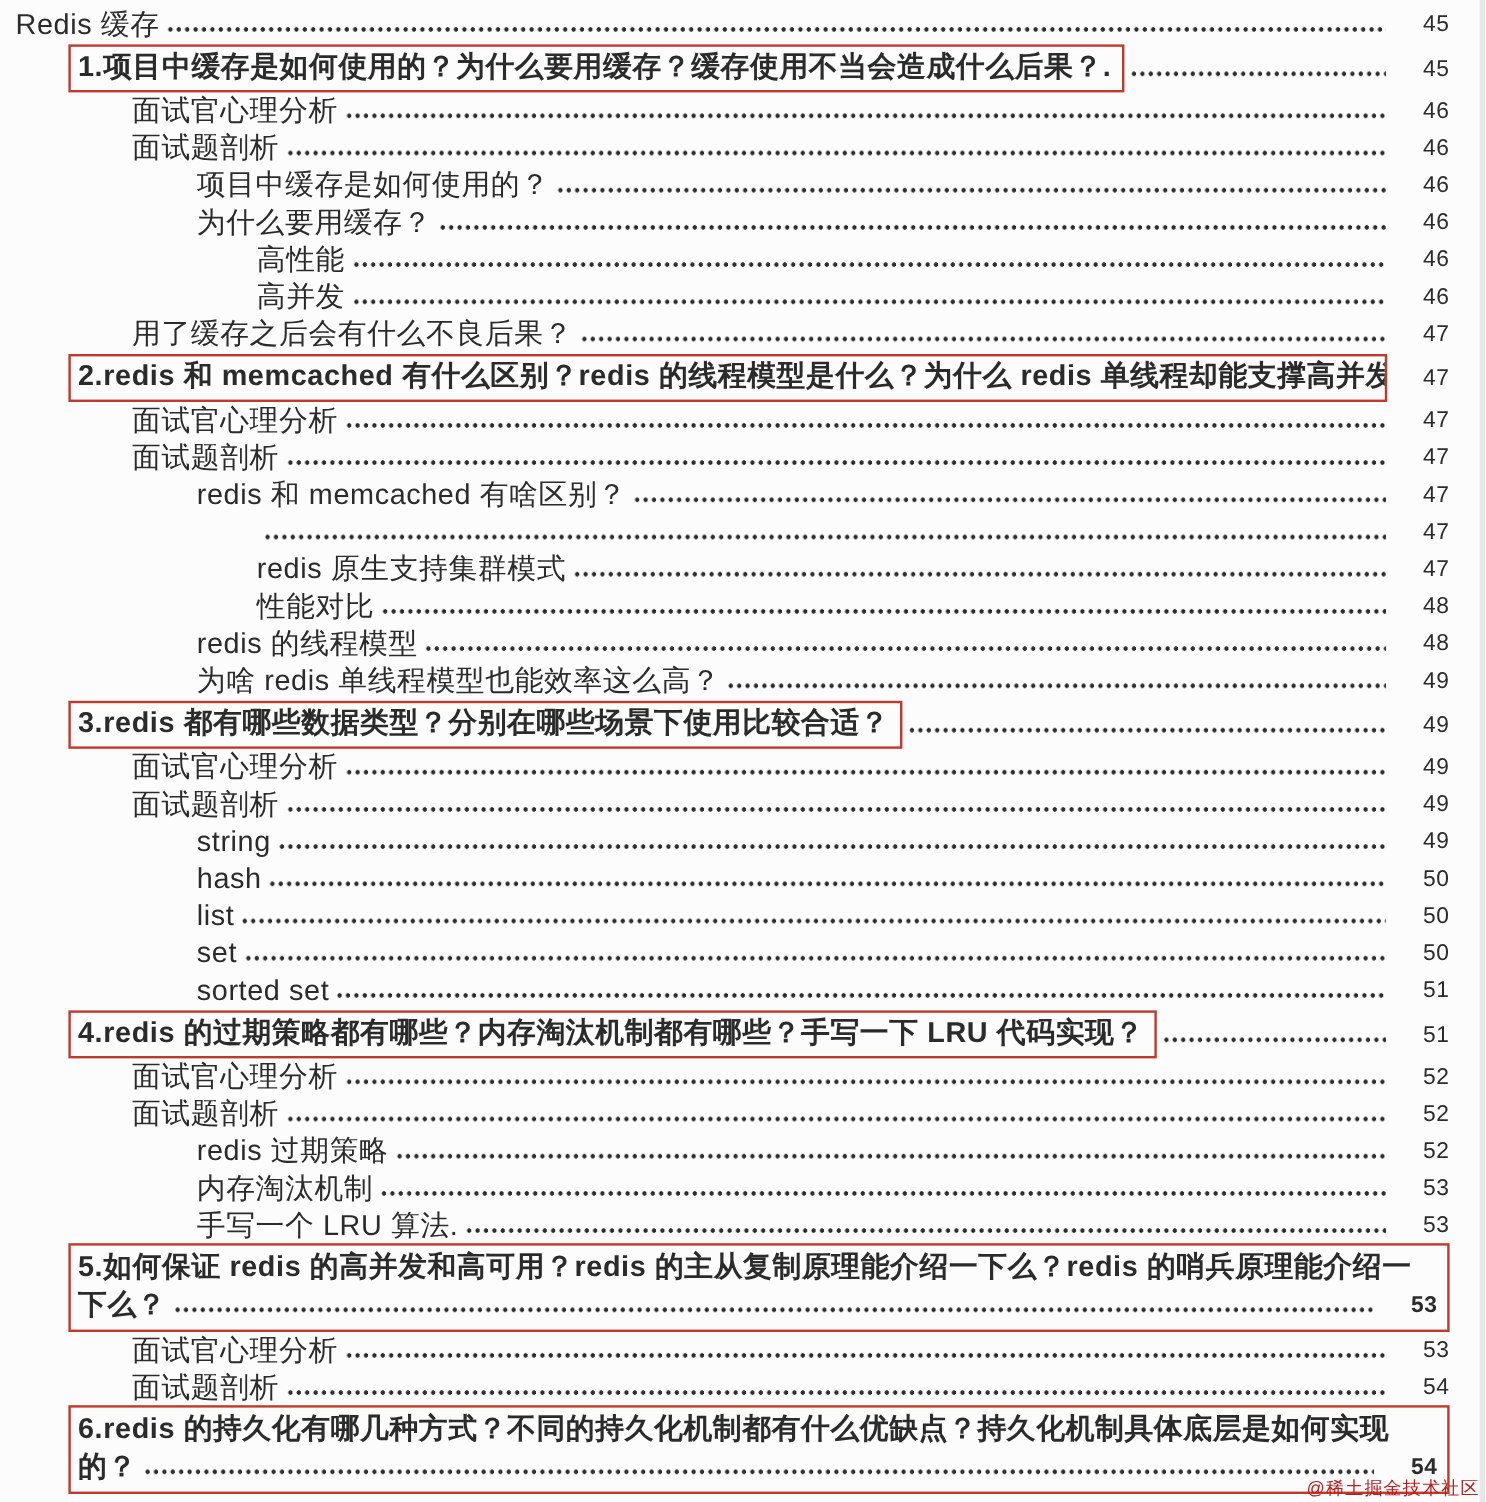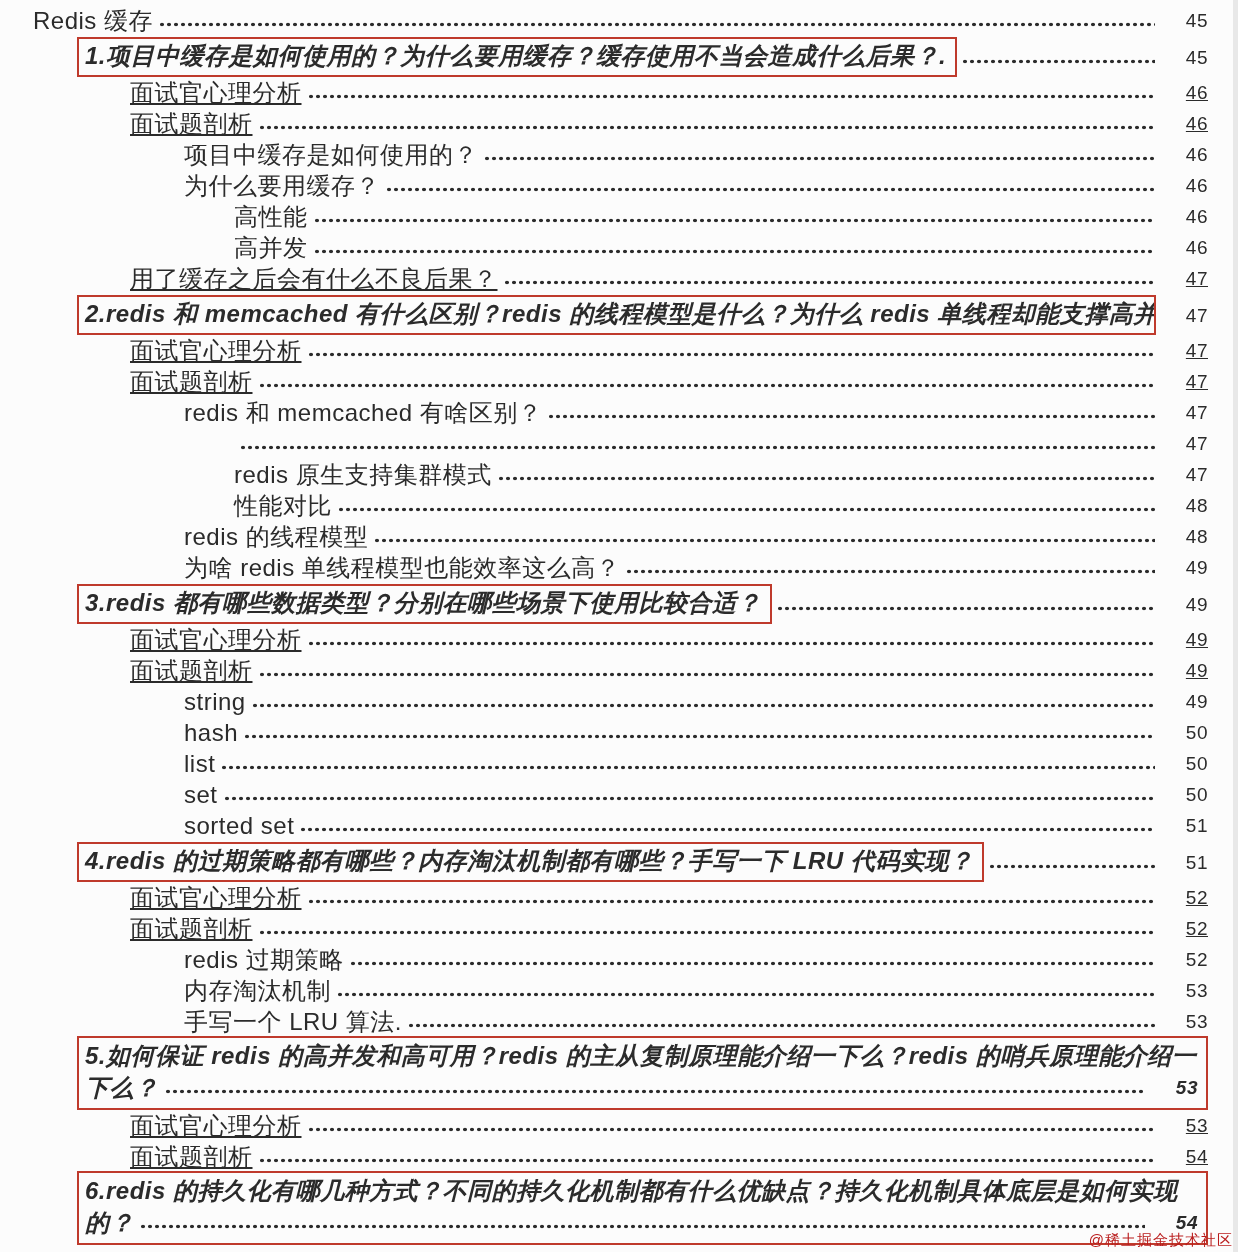--- a/index.html
+++ b/index.html
@@ -9,33 +9,33 @@
     color: #2b2b2b;
     font-family: "Liberation Sans", "DejaVu Sans", sans-serif;
     position: relative;
     overflow: hidden;
   }
   .edge-right {
     position: absolute; top: 0; right: 0; width: 5px; height: 100%;
     background: #e8e8e8;
   }
   .toc {
-    padding: 5px 30px 0 33px;
+    padding: 5px 30px 0 13px;
   }
   .row {
     display: flex;
     align-items: flex-end;
     height: 31px;
     font-size: 24px;
     line-height: 30px;
     white-space: nowrap;
   }
   .lvl0 { padding-left: 0; }
   .lvl1 { padding-left: 44px; }
-  .lvl2 { padding-left: 97px; text-decoration: underline; }
+  .lvl2 { padding-left: 97px; }
   .lvl3 { padding-left: 151px; }
   .lvl4 { padding-left: 201px; }
   .label { flex: none; letter-spacing: 0.5px; }
   .leader {
     flex: 1 1 auto;
     height: 9px;
     margin: 0 5px 7px 6px;
     background-image: radial-gradient(circle at 3px 4.5px, #2c2c2c 1.6px, transparent 2.1px);
     background-size: 7px 9px;
     background-repeat: repeat-x;
@@ -54,21 +54,20 @@
     align-items: center;
   }
   .rbox {
     border: 2px solid var(--accent, #bf3a2c);
     padding: 2px 9px 4px 6px;
     font-weight: 700;
     letter-spacing: 0.5px;
     flex: none;
     white-space: nowrap;
     overflow: hidden;
-    font-style: italic;
   }
   .row.boxed .leader, .row.boxed-full .leader { align-self: center; margin: 10px 5px 0 5px; }
   .row.boxed .page, .row.boxed-full .page { align-self: center; margin-top: 3px; }
   .row.boxed-full .rbox { flex: 1 1 auto; margin-right: 4px; }
   
   .row.boxed-wrap {
     height: 73px;
     align-items: flex-end;
   }
   .row.boxed-wrap .rbox {

